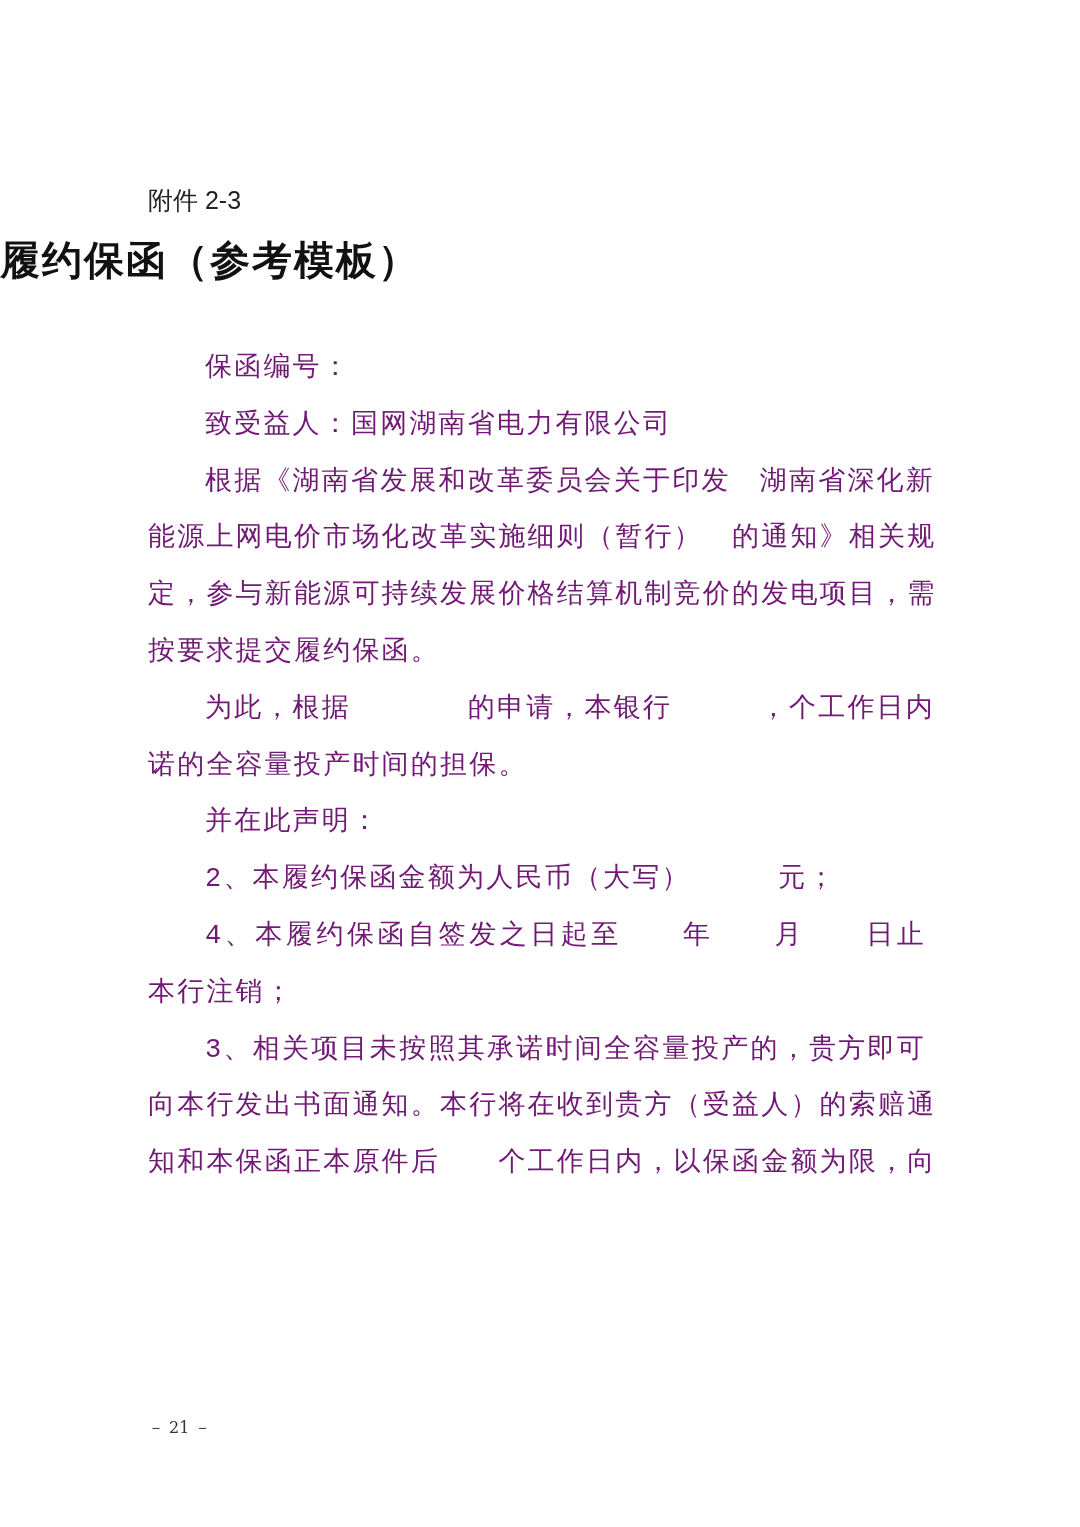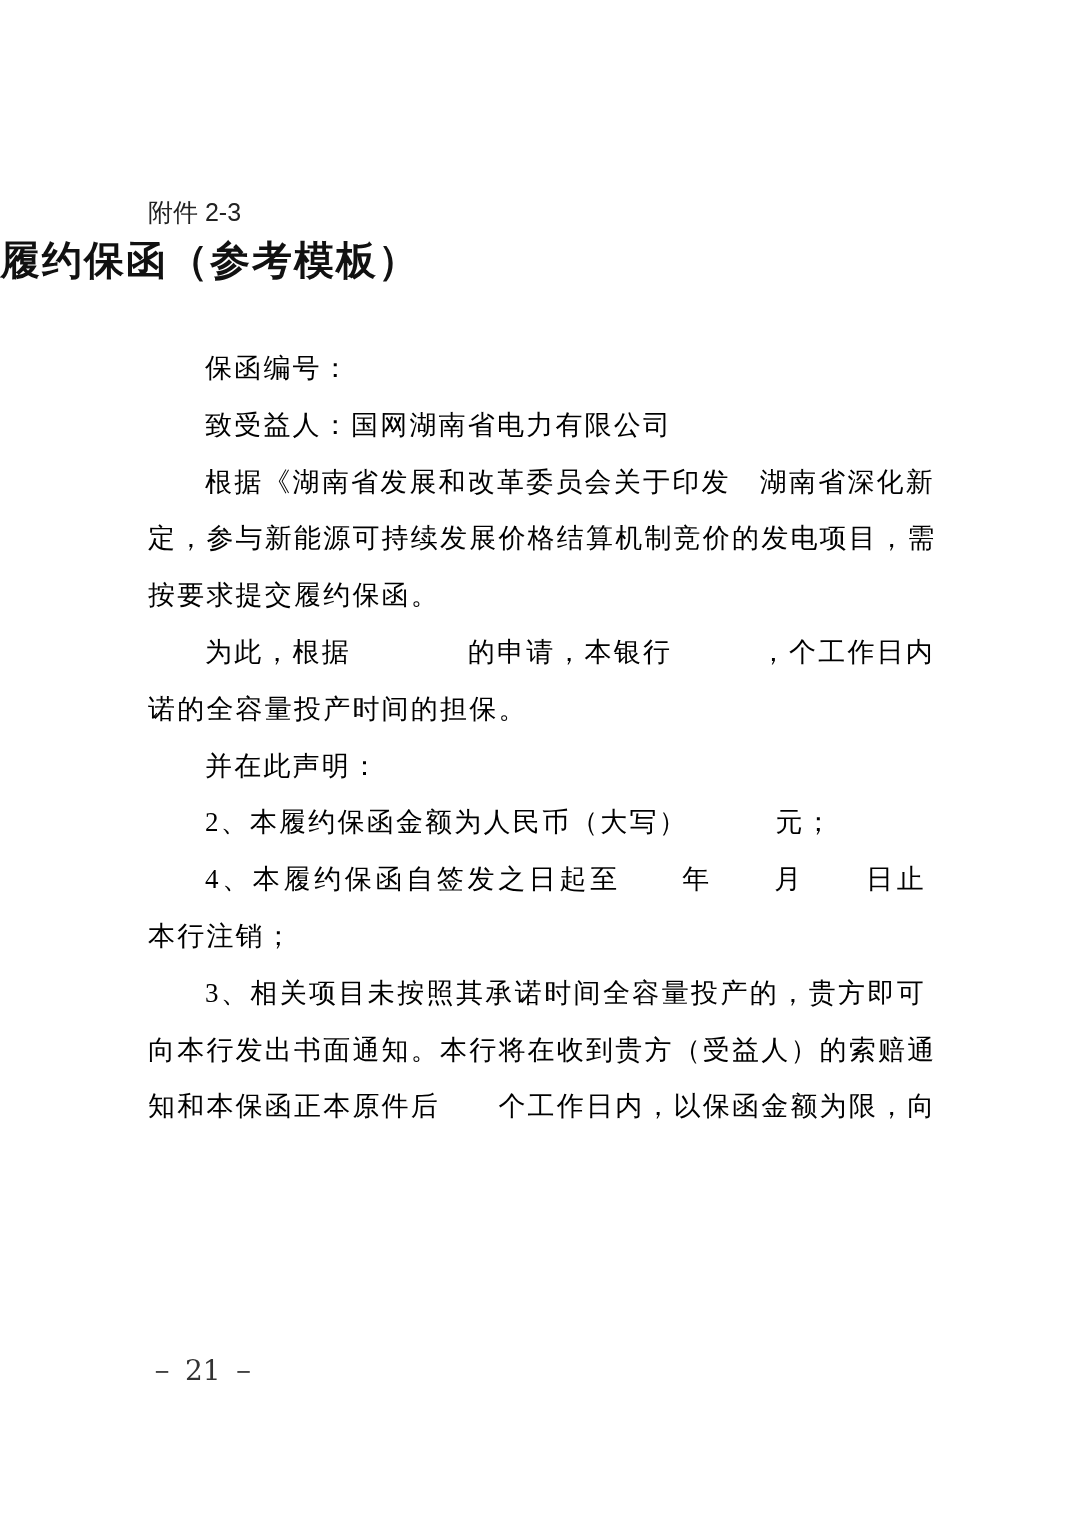--- a/index.html
+++ b/index.html
@@ -1,36 +1,37 @@
 <!DOCTYPE html>
 <html><head>
 <meta charset="utf-8">
 <style>
   html, body { margin: 0; padding: 0; background: #ffffff; }
   body { width: 1080px; height: 1527px; position: relative; overflow: hidden; }
   .page { position: absolute; left: 0; top: 0; width: 1080px; height: 1527px; background: #fff; color: #1a1a1a; }
-  .attach { position: absolute; left: 148px; top: 196px; font-family: "Liberation Sans", "DejaVu Sans", sans-serif; font-size: 25px; color: #222; letter-spacing: 0px; }
+  .attach { position: absolute; left: 148px; top: 184px; font-family: "Liberation Sans", "DejaVu Sans", sans-serif; font-size: 25px; color: #222; letter-spacing: 0px; }
   .title { position: absolute; left: 0; width: 1080px; top: 233px; text-align: left; font-family: "DejaVu Serif", "Liberation Serif", serif; font-weight: bold; font-size: 40px; letter-spacing: 2px; color: #111; }
-  .body { position: absolute; left: 148px; top: 340px; width: 778px; font-family: Liberation Serif, serif; font-size: 27px; line-height: 56.8px; color: #000000; }
+  .body { position: absolute; left: 148px; top: 340px; width: 778px; font-family: Liberation Mono, monospace; font-size: 27px; line-height: 56.8px; color: #701a75; }
   .line { display: block; white-space: pre; height: 56.8px; text-align: justify; text-align-last: justify; letter-spacing: 2.2px; }
   .line.indent { padding-left: 57px; }
   .line.short { text-align-last: left; }
-  .footer { position: absolute; left: 148px; top: 1352px; font-family: "DejaVu Serif", "Liberation Serif", serif; font-size: 28px; color: #333; }
+  .footer { position: absolute; left: 148px; top: 1418px; font-family: "DejaVu Serif", "Liberation Serif", serif; font-size: 16px; color: #333; }
 </style>
 </head>
 <body>
 
 <div class="page">
   <div class="attach">附件 2-3</div>
   <div class="title">履约保函（参考模板）</div>
 
   <div class="body">
     <span class="line indent short">保函编号：</span>
     <span class="line indent short">致受益人：国网湖南省电力有限公司</span>
     <span class="line indent">根据《湖南省发展和改革委员会关于印发　湖南省深化新</span>
+    <span class="line">能源上网电价市场化改革实施细则（暂行）　的通知》相关规</span>
     <span class="line">定，参与新能源可持续发展价格结算机制竞价的发电项目，需</span>
     <span class="line short">按要求提交履约保函。</span>
     <span class="line indent">为此，根据　　　　的申请，本银行　　　，个工作日内</span>
     <span class="line short">诺的全容量投产时间的担保。</span>
     <span class="line indent short">并在此声明：</span>
     <span class="line indent short">2、本履约保函金额为人民币（大写）　　　元；</span>
     <span class="line indent">4、本履约保函自签发之日起至　　年　　月　　日止</span>
     <span class="line short">本行注销；</span>
     <span class="line indent">3、相关项目未按照其承诺时间全容量投产的，贵方即可</span>
     <span class="line">向本行发出书面通知。本行将在收到贵方（受益人）的索赔通</span>

